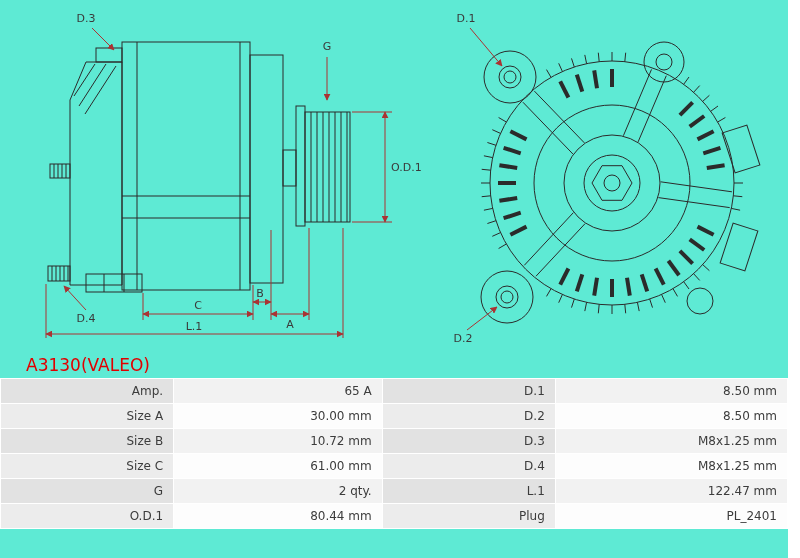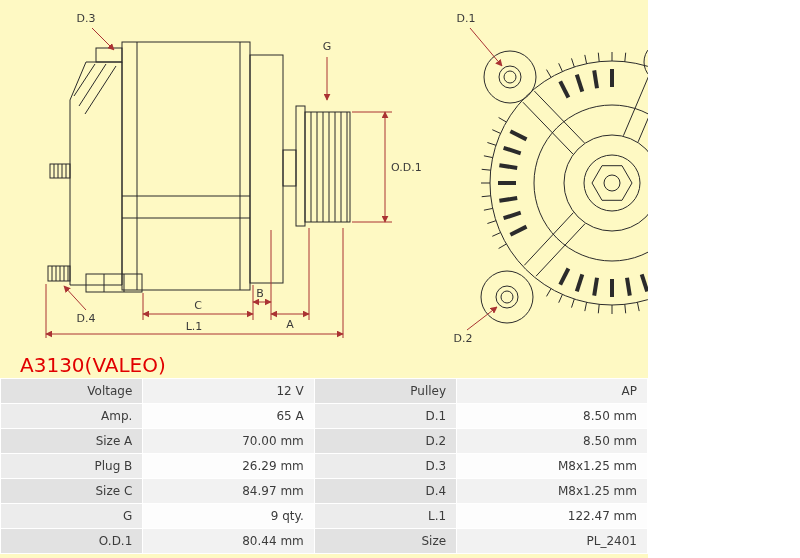--- a/index.html
+++ b/index.html
@@ -1,30 +1,30 @@
 <!DOCTYPE html>
 <html style="--part-number-red: #e10000; --dimension-red: #aa3333; --drawing-stroke: #2b2b2b;"><head>
 <meta charset="utf-8">
 <style>
   * { margin:0; padding:0; box-sizing:border-box; }
   html,body { background:#fff; font-family:"DejaVu Sans","Liberation Sans",sans-serif; }
-  .page { width:648px; height:558px; background:#fef9c3; overflow:hidden; position:relative; }
+  .page { width:788px; height:558px; background:#5eead4; overflow:hidden; position:relative; }
   .drawing { display:block; width:800px; height:352px; }
 
   
   .ln   { stroke:var(--drawing-stroke,#2b2b2b); stroke-width:1; fill:none; }
   .slot { stroke:var(--drawing-stroke,#2b2b2b); stroke-width:4; fill:none; }
   .fin  { stroke:var(--drawing-stroke,#2b2b2b); stroke-width:1; fill:none; }
   .dim  { stroke:var(--dimension-red,#aa3333); stroke-width:1; fill:none; }
   .dimtext { fill:#3a3a3a; font-size:11px; font-family:"DejaVu Sans","Liberation Sans",sans-serif; }
 
   .part-number {
     color:var(--part-number-red,#e10000);
-    font-size:20px; line-height:26px; height:26px;
-    padding-left:20px; font-weight:400;
+    font-size:17px; line-height:26px; height:26px;
+    padding-left:26px; font-weight:400;
   }
 
   table.spec { width:100%; border-collapse:collapse; table-layout:fixed;
                font-size:12px; color:#3c3c3c; }
   table.spec td { height:25px; padding:0 10px 0 4px; text-align:right;
                   border:1px solid #ffffff; vertical-align:middle; }
   table.spec tr:nth-child(odd)  td.lbl { background:#e2e2e2; }
   table.spec tr:nth-child(odd)  td.val { background:#f2f2f2; }
   table.spec tr:nth-child(even) td.lbl { background:#ececec; }
   table.spec tr:nth-child(even) td.val { background:#fdfdfd; }
@@ -236,56 +236,50 @@
 
   <table class="spec">
     <colgroup>
       <col style="width:22%">
         <col style="width:26.5%">
         <col style="width:22%">
         <col style="width:29.5%">
     </colgroup>
     <tbody>
       <tr>
-        <td class="lbl">Voltage</td>
-        <td class="val">12 V</td>
-        <td class="lbl">Pulley</td>
-        <td class="val">AP</td>
-      </tr>
-      <tr>
         <td class="lbl">Amp.</td>
         <td class="val">65 A</td>
         <td class="lbl">D.1</td>
         <td class="val">8.50 mm</td>
       </tr>
       <tr>
         <td class="lbl">Size A</td>
-        <td class="val">70.00 mm</td>
+        <td class="val">30.00 mm</td>
         <td class="lbl">D.2</td>
         <td class="val">8.50 mm</td>
       </tr>
       <tr>
-        <td class="lbl">Plug B</td>
-        <td class="val">26.29 mm</td>
+        <td class="lbl">Size B</td>
+        <td class="val">10.72 mm</td>
         <td class="lbl">D.3</td>
         <td class="val">M8x1.25 mm</td>
       </tr>
       <tr>
         <td class="lbl">Size C</td>
-        <td class="val">84.97 mm</td>
+        <td class="val">61.00 mm</td>
         <td class="lbl">D.4</td>
         <td class="val">M8x1.25 mm</td>
       </tr>
       <tr>
         <td class="lbl">G</td>
-        <td class="val">9 qty.</td>
+        <td class="val">2 qty.</td>
         <td class="lbl">L.1</td>
         <td class="val">122.47 mm</td>
       </tr>
       <tr>
         <td class="lbl">O.D.1</td>
         <td class="val">80.44 mm</td>
-        <td class="lbl">Size</td>
+        <td class="lbl">Plug</td>
         <td class="val">PL_2401</td>
       </tr>
     </tbody>
   </table>
 </div>
 
 </body></html>

